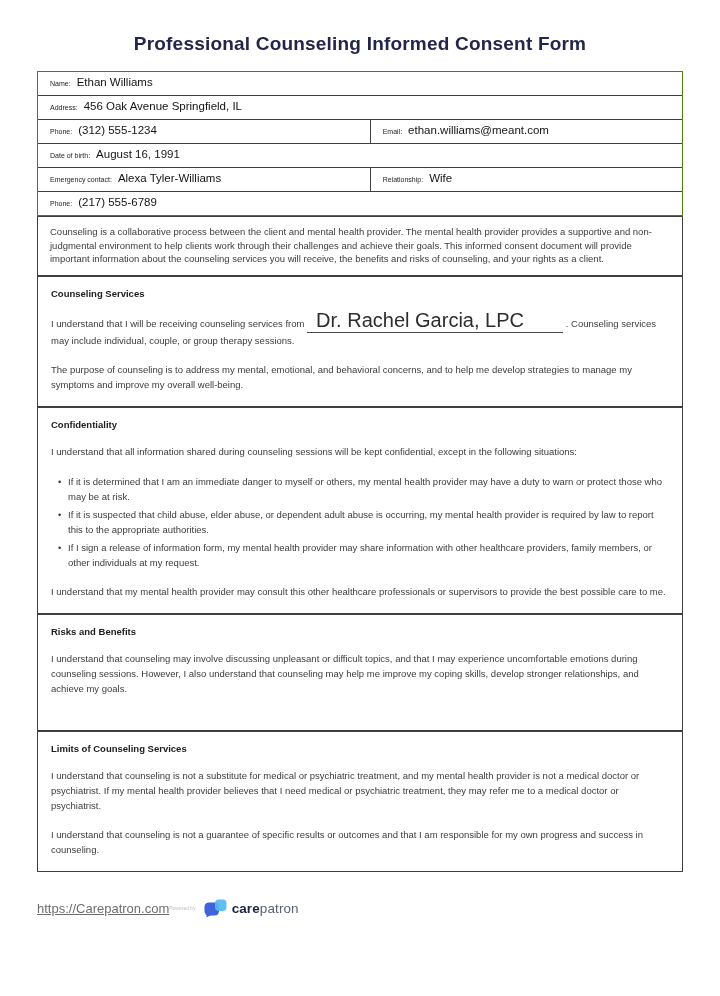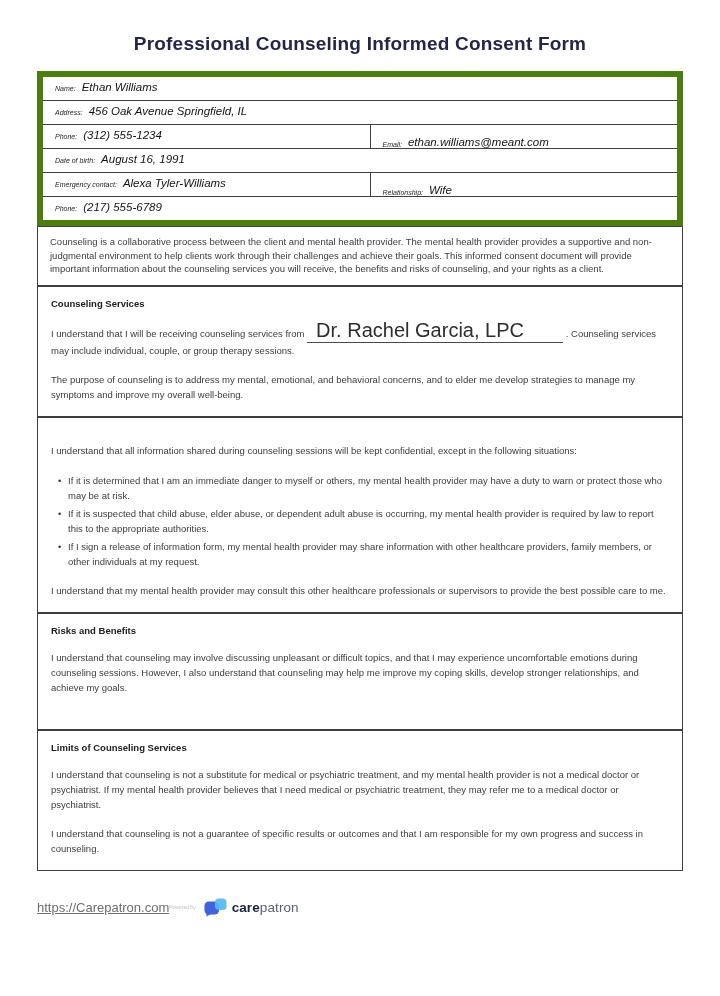--- a/index.html
+++ b/index.html
@@ -17,29 +17,29 @@
   h1.doc-title {
     font-size: 19px;
     font-weight: 700;
     text-align: center;
     color: #23264a;
     letter-spacing: 0.2px;
     margin: 33px 0 16px;
   }
 
   
-  .ftable { border: 6px solid #4d7c0f; font-style: italic; }
+  .ftable { border: 1px solid #4d7c0f; }
   .trow { display: flex; border-bottom: 1px solid #3f3f3f; }
   .trow:last-child { border-bottom: none; }
   .tcell {
     display: flex; align-items: baseline; gap: 6px;
     height: 23px; padding: 4px 0 0 12px; width: 100%;
   }
   .tcell.half1 { width: 51.5%; }
-  .tcell.half2 { width: 48.5%; border-left: 1px solid #3f3f3f; align-items: flex-end; }
+  .tcell.half2 { width: 48.5%; border-left: 1px solid #3f3f3f; }
   .flabel { font-size: 7px; color: #1d1d1d; white-space: nowrap; }
   .fvalue { font-size: 11.5px; color: #141414; white-space: nowrap; }
 
   
   .box {
     border: 1px solid #3f3f3f;
     padding: 11px 13px 14px;
   }
   .box.intro-box { padding: 8px 12px 9px; }
   .intro-text { font-size: 9.5px; line-height: 13.5px; margin: 0; color: #3c3c3c; }
@@ -132,24 +132,25 @@
     </div>
   </div>
 
   <div class="box intro-box">
     <p class="intro-text">Counseling is a collaborative process between the client and mental health provider. The mental health provider provides a supportive and non-judgmental environment to help clients work through their challenges and achieve their goals. This informed consent document will provide important information about the counseling services you will receive, the benefits and risks of counseling, and your rights as a client.</p>
   </div>
 
   <div class="box">
     <h3 class="sec-heading">Counseling Services</h3>
     <p class="para"><span>I understand that I will be receiving counseling services from</span> <span class="fill-line"><span class="fill-text">Dr. Rachel Garcia, LPC</span></span> <span>. Counseling services may include individual, couple, or group therapy sessions.</span></p>
-    <p class="para">The purpose of counseling is to address my mental, emotional, and behavioral concerns, and to elder me develop strategies to manage my symptoms and improve my overall well-being.</p>
+    <p class="para">The purpose of counseling is to address my mental, emotional, and behavioral concerns, and to help me develop strategies to manage my symptoms and improve my overall well-being.</p>
   </div>
 
   <div class="box">
+    <h3 class="sec-heading">Confidentiality</h3>
     <p class="para">I understand that all information shared during counseling sessions will be kept confidential, except in the following situations:</p>
     <ul class="blist">
       <li>If it is determined that I am an immediate danger to myself or others, my mental health provider may have a duty to warn or protect those who may be at risk.</li>
       <li>If it is suspected that child abuse, elder abuse, or dependent adult abuse is occurring, my mental health provider is required by law to report this to the appropriate authorities.</li>
       <li>If I sign a release of information form, my mental health provider may share information with other healthcare providers, family members, or other individuals at my request.</li>
     </ul>
     <p class="para">I understand that my mental health provider may consult this other healthcare professionals or supervisors to provide the best possible care to me.</p>
   </div>
 
   <div class="box risks-box">

